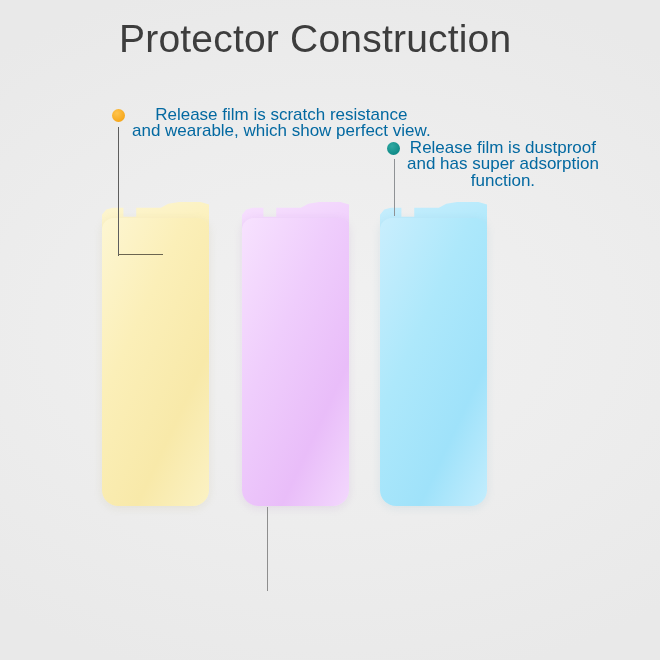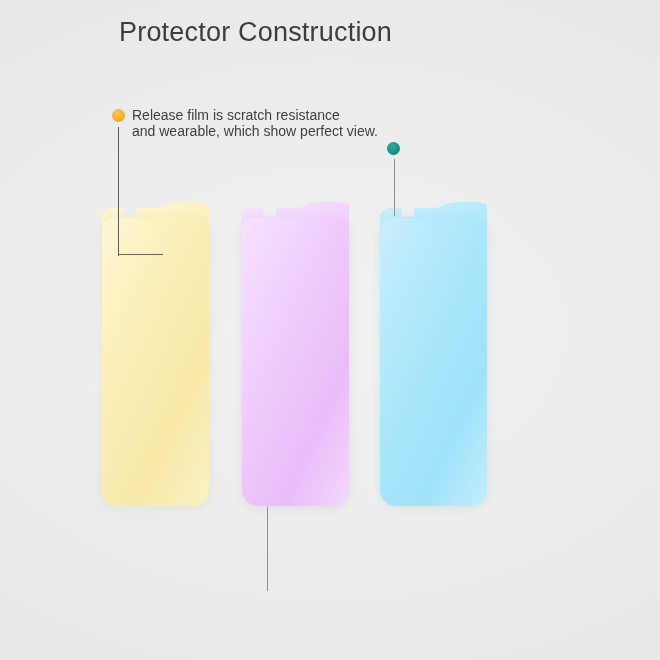--- a/index.html
+++ b/index.html
@@ -27,21 +27,21 @@
     top: 0;
     width: 660px;
     height: 660px;
     background:
       radial-gradient(ellipse 520px 360px at 330px 330px, #f1f1f1 0%, #ededed 55%, #e9e9e9 100%);
   }
   #title {
     position: absolute;
     left: 119px;
     top: 17px;
-    font-size: 27px;
+    font-size: 39px;
     font-weight: 400;
     color: #3d3d3d;
     letter-spacing: 0.2px;
     white-space: nowrap;
   }
 
   
   .sheet {
     position: absolute;
     width: 107px;
@@ -97,24 +97,25 @@
     gap: 7px;
   }
   .dot {
     flex: 0 0 auto;
     width: 13px;
     height: 13px;
     border-radius: 50%;
     margin-top: 2px;
   }
   .calltext {
-    font-size: 14px;
+    font-size: 17px;
     line-height: 16.4px;
-    color: #404040;
+    color: #0369a1;
     white-space: pre-line;
+    text-align: center;
   }
   #callout-scratch { left: 112px; top: 107px; }
   #callout-scratch .dot { background: radial-gradient(circle at 38% 32%, #ffc44d, #f6a81d 70%, #eb9c10 100%); }
   #callout-dust { left: 387px; top: 140px; }
   #callout-dust .dot { background: radial-gradient(circle at 38% 32%, #2fa9a2, #0f8b88 70%, #07797a 100%); }
   #callout-material { left: 257px; top: 590px; }
   #callout-material .dot { background: radial-gradient(circle at 38% 32%, #b03ddd, #8a10c4 70%, #7a079f 100%); }
 
   
   .leader { position: absolute; }
@@ -168,15 +169,18 @@
   <div class="leader" id="leader-material"></div>
 
   <div class="callout" id="callout-scratch">
     <span class="dot"></span>
     <span class="calltext">Release film is scratch resistance
 and wearable, which show perfect view.</span>
   </div>
 
   <div class="callout" id="callout-dust">
     <span class="dot"></span>
+    <span class="calltext">Release film is dustproof
+and has super adsorption
+function.</span>
   </div>
 
 </div>
 
 </body></html>

